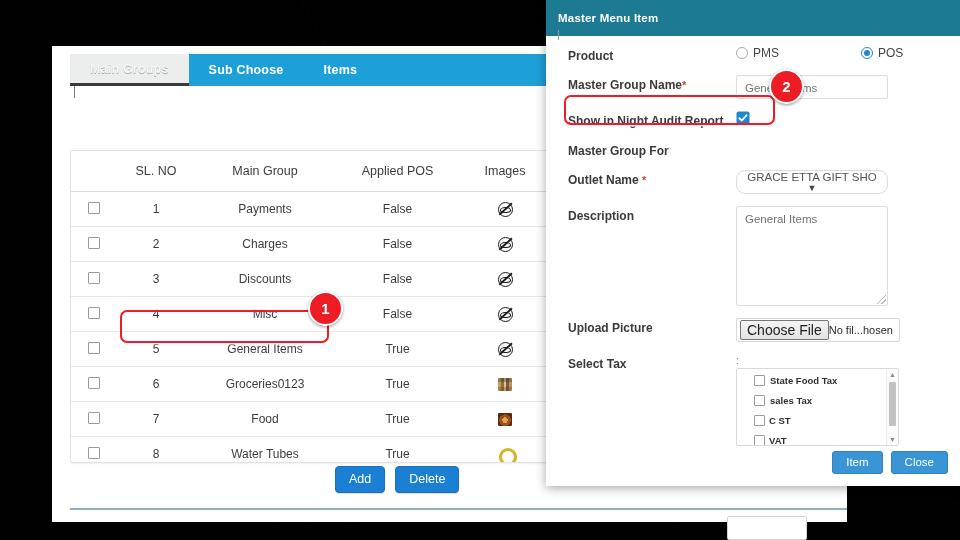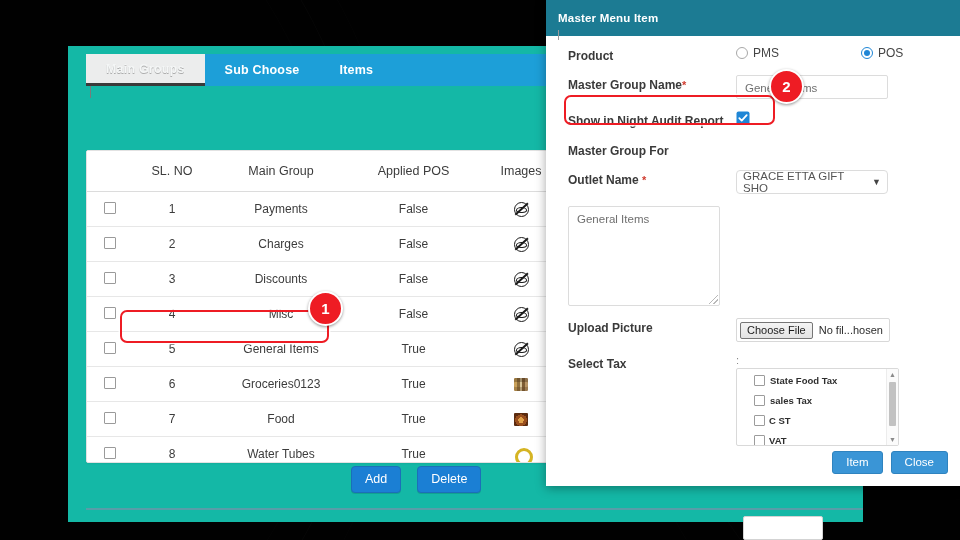--- a/index.html
+++ b/index.html
@@ -13,22 +13,22 @@
   .backdrop{position:absolute;inset:0;background:#010101;}
   .ring{position:absolute;border-radius:50%;border:1px solid rgba(255,255,255,0.022);}
   .r1{left:-330px;top:-180px;width:700px;height:900px;}
   .r2{left:-355px;top:-205px;width:760px;height:960px;border-color:rgba(255,255,255,0.016);}
   .r3{left:-300px;top:-150px;width:640px;height:840px;border-color:rgba(255,255,255,0.014);}
   .r4{right:-140px;top:60px;width:420px;height:560px;border-color:rgba(255,255,255,0.02);}
   .r5{right:-175px;top:30px;width:500px;height:630px;border-color:rgba(255,255,255,0.014);}
 
   
   .app-page{
-    position:absolute;left:68px;top:46px;width:795px;height:476px;
-    background:#14b8a6;
+    position:absolute;left:52px;top:46px;width:795px;height:476px;
+    background:#ffffff;
   }
   .tabbar{
     position:absolute;left:18px;top:8px;width:777px;height:32px;
     background:#1d9fd8;
     display:flex;align-items:stretch;
   }
   .tab{
     display:flex;align-items:center;
     padding:0 20px;
     font-size:12.5px;font-weight:bold;color:#ffffff;
@@ -103,21 +103,21 @@
   }
   .th-water{
     background:#ffffff;position:relative;
   }
   .th-water:before{
     content:"";position:absolute;left:1px;top:0px;width:12px;height:12px;border-radius:50%;
     border:3px solid #d5b423;background:#fff;
   }
 
   
-  .btnrow{position:absolute;left:283px;top:420px;display:flex;gap:16px;}
+  .btnrow{position:absolute;left:283px;top:420px;display:flex;gap:10px;}
   .btn-blue{
     background:#1b7fd4;color:#fff;border:1px solid #1b6fb8;border-radius:4px;
     font-size:12.5px;padding:6px 13px;line-height:1;
     box-shadow:0 1px 0 rgba(0,0,0,.12);
     cursor:pointer;
   }
   .hrule{
     position:absolute;left:18px;top:462px;width:777px;height:2px;background:#6f94a8;opacity:.75;
   }
   .stray-box{
@@ -161,46 +161,46 @@
   .rdo.on:after{
     content:"";position:absolute;left:2px;top:2px;width:6px;height:6px;border-radius:50%;
     background:#1f86d6;
   }
   .txt-input{
     width:152px;height:24px;border:1px solid #dcdcdc;border-radius:2px;background:#fff;
     font-size:11.5px;color:#6f6f6f;padding:0 8px;line-height:24px;
     box-sizing:border-box;
   }
   .sel{
-    width:152px;height:24px;border:1px solid #dcdcdc;border-radius:4px;background:#fff;
+    width:152px;height:24px;border:1px solid #dcdcdc;border-radius:9px;background:#fff;
     font-size:11.5px;color:#555;padding:0 6px;box-sizing:border-box;
-    display:flex;align-items:center;justify-content:space-between;
+    display:flex;align-items:center;justify-content:space-between;flex-direction:column;
   }
   .chev{font-size:9px;color:#444;}
   .ta{
     width:152px;height:100px;border:1px solid #dcdcdc;border-radius:2px;background:#fff;
     font-size:11.5px;color:#6f6f6f;padding:6px 8px;box-sizing:border-box;
     position:relative;
   }
   .ta-grip{
     position:absolute;right:1px;bottom:1px;width:9px;height:9px;
     background:
       linear-gradient(135deg,transparent 0 45%,#b9b9b9 45% 55%,transparent 55% 100%),
       linear-gradient(135deg,transparent 0 70%,#b9b9b9 70% 80%,transparent 80% 100%);
   }
   .file-ctrl{
     display:inline-flex;align-items:center;
     border:1px solid #d8d8d8;border-radius:2px;background:#fff;
     height:22px;padding:0 6px 0 3px;
   }
   .file-btn{
     border:1px solid #767676;background:linear-gradient(#f4f4f4,#e3e3e3);
-    border-radius:2px;font-size:11px;color:#1b1b1b;padding:2px 6px;line-height:1;
-  }
-  .file-txt{font-size:11px;color:#2b2b2b;margin-left:6px;}
+    border-radius:2px;font-size:14px;color:#1b1b1b;padding:2px 6px;line-height:1;
+  }
+  .file-txt{font-size:11px;color:#2b2b2b;margin-left:0;}
   .colon{font-size:11px;color:#8a8a8a;margin-bottom:2px;}
   .taxbox{
     width:152px;height:76px;border:1px solid #d9d9d9;border-radius:2px;background:#fff;
     position:relative;overflow:hidden;padding-left:9px;
   }
   .taxlist{padding:6px 0 0 8px;}
   .taxitem{display:flex;align-items:center;margin-bottom:9px;}
   .taxchk{
     width:9px;height:9px;border:1px solid #9c9c9c;border-radius:1px;background:#fff;
     margin-right:5px;flex:0 0 auto;
@@ -405,20 +405,21 @@
       <div class="flabel"><span>Outlet Name</span> <span class="req">*</span></div>
       <div class="fctrl">
         <div class="sel">
           <span>GRACE ETTA GIFT SHO</span>
           <span class="chev">▼</span>
         </div>
       </div>
     </div>
 
     <div class="frow">
+      <div class="flabel">Description</div>
       <div class="fctrl">
         <div class="ta"><span>General Items</span>
           <span class="ta-grip"></span>
         </div>
       </div>
     </div>
 
     <div class="frow">
       <div class="flabel">Upload Picture</div>
       <div class="fctrl">

